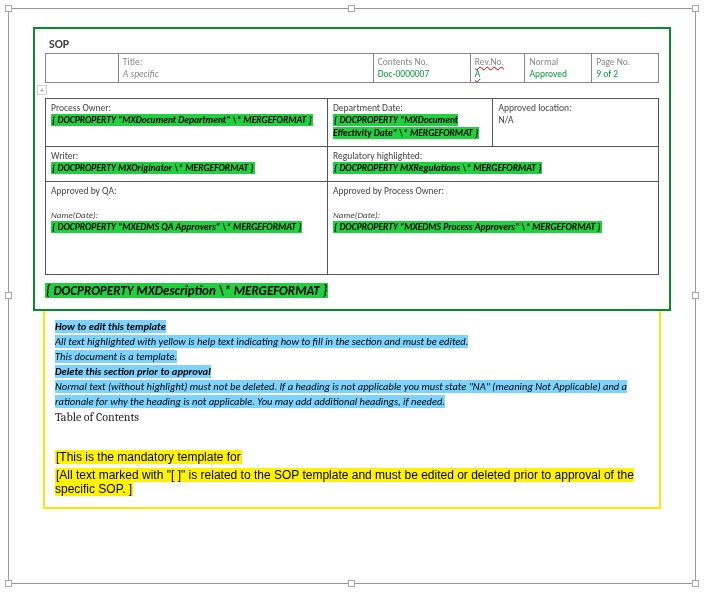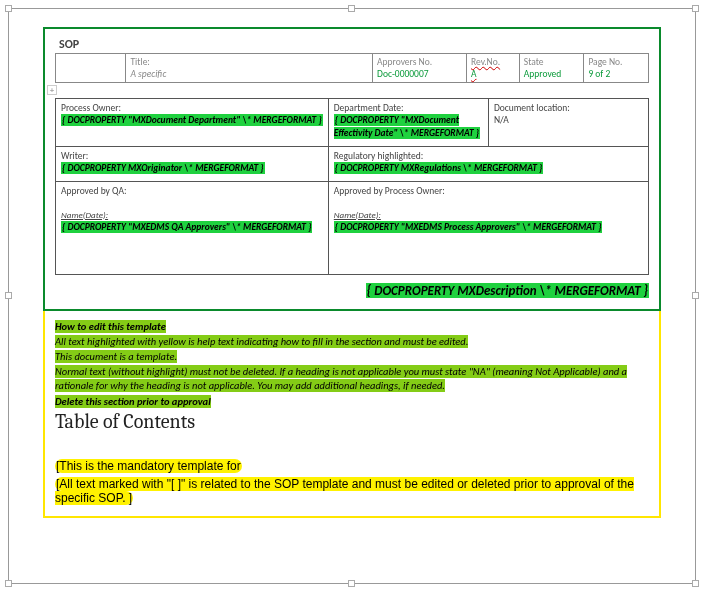--- a/index.html
+++ b/index.html
@@ -29,21 +29,21 @@
   .h-bl { bottom: -4px; left: -4px; }
   .h-br { bottom: -4px; right: -4px; }
   .h-tm { top: -4px; left: 50%; margin-left: -4px; }
   .h-bm { bottom: -4px; left: 50%; margin-left: -4px; }
   .h-lm { left: -4px; top: 50%; margin-top: -4px; }
   .h-rm { right: -4px; top: 50%; margin-top: -4px; }
 
   .green-box {
     border: 2px solid #0a8a2c;
     padding: 6px 10px 10px 10px;
-    margin: 0 22px;
+    margin: 0 12px;
   }
   .yellow-box {
     border: 2px solid #ffe600;
     padding: 8px 10px 10px 10px;
     margin: 0 22px;
     border-top: none;
   }
 
   .sop-label {
     font-weight: bold;
@@ -95,53 +95,52 @@
   .field-green {
     background: #1fd13f;
     color: #000;
     font-style: italic;
     font-weight: bold;
     display: inline;
     padding: 0 1px;
     font-size: 9.5px;
     line-height: 1.25;
   }
-  .italic-small { font-style: italic; font-size: 9px; color: #444; text-decoration: underline; }
+  .italic-small { font-style: italic; font-size: 9px; color: #444; }
 
   .desc-line {
-    text-align: right;
+    text-align: left;
     margin-top: 8px;
   }
   .desc-line .field-green { font-size: 13px; }
 
   .yellow-hl {
-    background: #84cc16;
+    background: #7dd3fc;
     color: #000;
     font-style: italic;
     font-size: 10.5px;
     line-height: 1.35;
     display: inline;
   }
   .yellow-hl.bold { font-weight: bold; }
   .yellow-box p { margin: 1px 0; }
 
   .toc {
     font-family: Cambria, Georgia, serif;
-    font-size: 20px;
+    font-size: 12px;
     color: #222;
     margin: 0 0 26px 0;
   }
   .mand {
     background: #fff200;
     font-family: Arial, sans-serif;
     font-size: 12px;
     color: #000;
     display: inline;
     padding: 0 1px;
-    border-radius: 7px;
   }
 </style>
 </head>
 <body>
 
 <div class="outer-frame">
   <div class="handle h-tl"></div>
   <div class="handle h-tr"></div>
   <div class="handle h-bl"></div>
   <div class="handle h-br"></div>
@@ -154,29 +153,29 @@
     <div class="sop-label">SOP</div>
     <table class="hdr">
       <tbody>
           <tr>
         <td style="width:60px"></td>
         <td style="width:210px">
           <span class="lbl">Title:</span><br>
           <span class="lbl" style="font-style:italic">A specific</span>
         </td>
         <td style="width:80px">
-          <span class="lbl">Approvers No.</span><br>
+          <span class="lbl">Contents No.</span><br>
           <span class="val-green">Doc-0000007</span>
         </td>
         <td style="width:45px">
           <span class="lbl wavy">Rev.No.</span><br>
           <span class="val-green wavy">A</span>
         </td>
         <td style="width:55px">
-          <span class="lbl">State</span><br>
+          <span class="lbl">Normal</span><br>
           <span class="val-green">Approved</span>
         </td>
         <td style="width:55px">
           <span class="lbl">Page No.</span><br>
           <span class="val-green">9 of 2</span>
         </td>
       </tr>
     </tbody>
       </table>
 
@@ -187,21 +186,21 @@
           <tr>
         <td style="width:46%">
           <span class="lbl">Process Owner:</span><br>
           <span class="field-green">{ DOCPROPERTY  "MXDocument Department"  \* MERGEFORMAT }</span>
         </td>
         <td style="width:27%">
           <span class="lbl">Department Date:</span><br>
           <span class="field-green">{ DOCPROPERTY  "MXDocument Effectivity Date"  \* MERGEFORMAT }</span>
         </td>
         <td style="width:27%">
-          <span class="lbl">Document location:</span><br>
+          <span class="lbl">Approved location:</span><br>
           <span>N/A</span>
         </td>
       </tr>
       <tr>
         <td>
           <span class="lbl">Writer:</span><br>
           <span class="field-green">{ DOCPROPERTY  MXOriginator \* MERGEFORMAT }</span>
         </td>
         <td colspan="2">
           <span class="lbl">Regulatory highlighted:</span><br>
@@ -225,21 +224,21 @@
 
     <div class="desc-line">
       <span class="field-green">{ DOCPROPERTY  MXDescription  \* MERGEFORMAT }</span>
     </div>
   </div>
 
   <div class="yellow-box">
     <p><span class="yellow-hl bold">How to edit this template</span></p>
     <p><span class="yellow-hl">All text highlighted with yellow is help text indicating how to fill in the section and must be edited.</span></p>
     <p><span class="yellow-hl">This document is a template.</span></p>
+    <p><span class="yellow-hl bold">Delete this section prior to approval</span></p>
     <p><span class="yellow-hl">Normal text (without highlight) must not be deleted. If a heading is not applicable you must state "NA" (meaning Not Applicable) and a rationale for why the heading is not applicable. You may add additional headings, if needed.</span></p>
-    <p><span class="yellow-hl bold">Delete this section prior to approval</span></p>
 
     <div class="toc">Table of Contents</div>
 
     <p><span class="mand">[This is the mandatory template for</span></p>
     <p style="margin-top:4px"><span class="mand">[All text marked with "[ ]" is related to the SOP template and must be edited or deleted prior to approval of the specific SOP. ]</span></p>
   </div>
 </div>
 
 </body></html>

